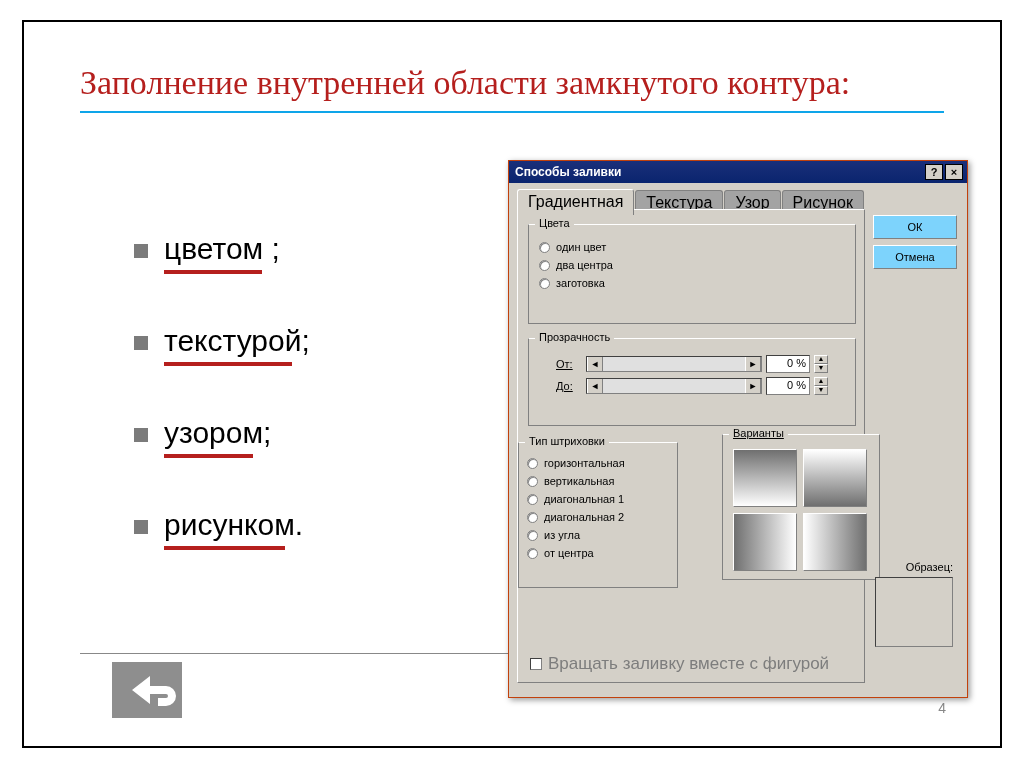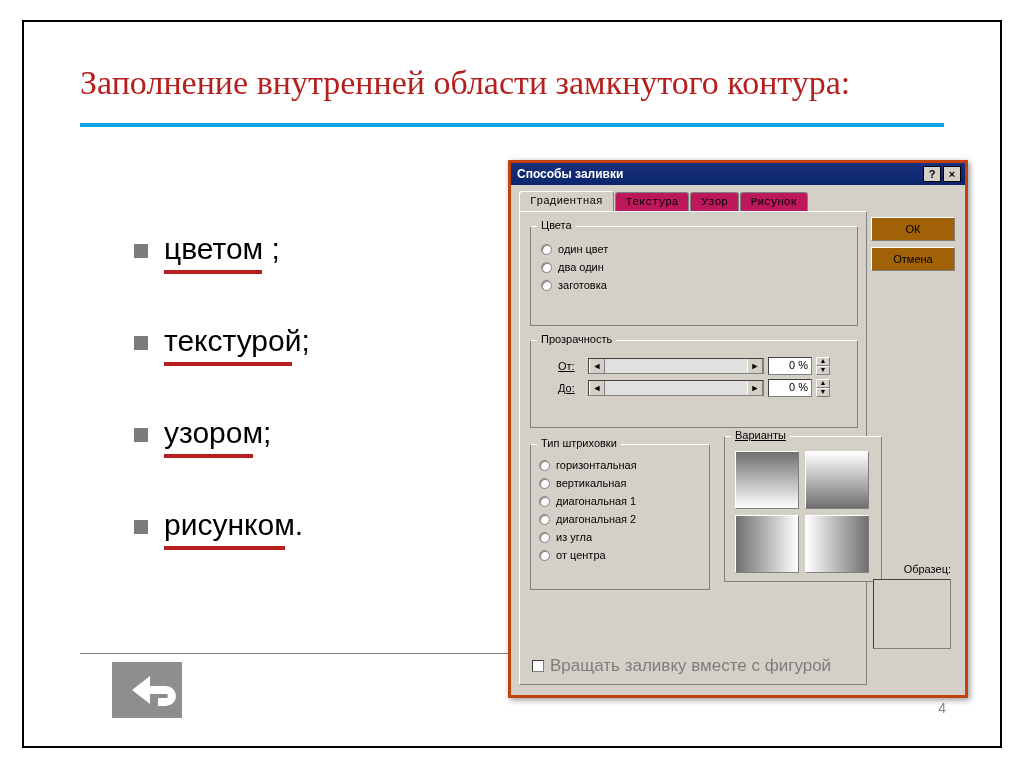--- a/index.html
+++ b/index.html
@@ -18,22 +18,22 @@
     border: 2px solid #000;
     background: #fff;
   }
   .title {
     position: absolute;
     top: 40px; left: 56px; right: 56px;
     color: #b51f1d;
     font-family: Georgia, "Times New Roman", serif;
     font-size: 34px;
     line-height: 1.25;
-    border-bottom: 4px solid #0ea5e9;
-    padding-bottom: 18px;
+    border-bottom: 2px solid #0ea5e9;
+    padding-bottom: 6px;
   }
   .bullets {
     position: absolute;
     top: 210px; left: 110px;
     width: 360px;
   }
   .bullet {
     display: flex;
     align-items: flex-start;
     margin-bottom: 58px;
@@ -80,21 +80,21 @@
     border-top: 1px solid #888;
   }
 
   
   .dlg {
     position: absolute;
     top: 160px; left: 508px;
     width: 460px;
     height: 538px;
     background: #cfcfcf;
-    border: 3px solid #c2410c;
+    border: 1px solid #c2410c;
     box-shadow: 2px 2px 6px rgba(0,0,0,.4);
     font-family: Tahoma, Arial, sans-serif;
     font-size: 11px;
     color: #000;
   }
   .dlg .titlebar {
     height: 22px;
     background: linear-gradient(#1a2f7a, #0a246e);
     color: #fff;
     display: flex;
@@ -115,27 +115,26 @@
   }
   .dlg-body {
     position: absolute;
     top: 22px; left:0; right:0; bottom:0;
     background: #d4d0c8;
   }
   .tabs {
     position: absolute;
     top: 6px; left: 8px;
     display: flex;
-    font-size: 11px;
-    font-family: Liberation Mono, monospace;
+    font-size: 16px;
   }
   .tab {
     border: 1px solid #808080;
     border-bottom: none;
-    background: #be185d;
+    background: #a3a3a3;
     padding: 3px 10px 4px;
     margin-right: 1px;
     border-top-left-radius: 3px;
     border-top-right-radius: 3px;
     position: relative;
     top: 1px;
   }
   .tab.active {
     background: #d4d0c8;
     border-color: #fff #808080 #d4d0c8 #fff;
@@ -154,21 +153,21 @@
     background: #d4d0c8;
     padding-left: 46px;
   }
   .sidebtns {
     position: absolute;
     top: 32px; right: 10px;
     width: 84px;
   }
   .push {
     width: 84px; height: 24px;
-    background: #a16207;
+    background: #7dd3fc;
     border: 1px solid #808080;
     border-top-color:#fff; border-left-color:#fff;
     font-size: 11px;
     text-align: center;
     line-height: 22px;
     margin-bottom: 6px;
   }
   .fieldset {
     position: absolute;
     border: 1px solid #808080;
@@ -232,21 +231,21 @@
     display:flex; flex-direction: column;
   }
   .spin div {
     flex:1; background:#d4d0c8;
     border:1px solid #808080;
     border-top-color:#fff; border-left-color:#fff;
     font-size:7px; text-align:center; line-height:6px;
   }
 
   
-  .hatch { left:10px; top: 232px; width: 180px; height: 146px; }
+  .hatch { left:0; top: 232px; width: 160px; height: 146px; }
   .hatch .inner { padding: 10px 8px 4px; }
   .variants { left:180px; top: 224px; width: 158px; height: 146px; margin-left: 24px; }
   .variants .legend { text-decoration: underline; }
   .var-grid {
     position:absolute; top:14px; left:10px;
     display:grid; grid-template-columns: 64px 64px; grid-template-rows: 58px 58px;
     gap: 6px;
   }
   .swatch {
     border:1px solid #808080;
@@ -345,21 +344,21 @@
 
       <div class="fieldset cvety">
         <div class="legend">Цвета</div>
         <div class="inner">
           <div class="radio-row">
             <div class="rd"></div>
             <span>один цвет</span>
           </div>
           <div class="radio-row">
             <div class="rd"></div>
-            <span>два один</span>
+            <span>два центра</span>
           </div>
           <div class="radio-row">
             <div class="rd"></div>
             <span>заготовка</span>
           </div>
         </div>
       </div>
 
       <div class="fieldset proz">
         <div class="legend">Прозрачность</div>

